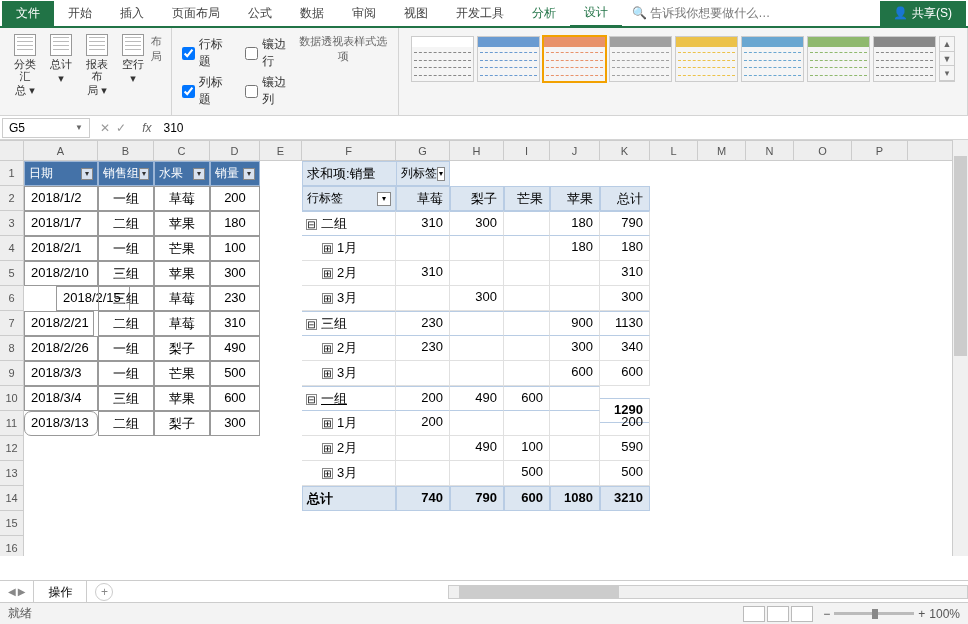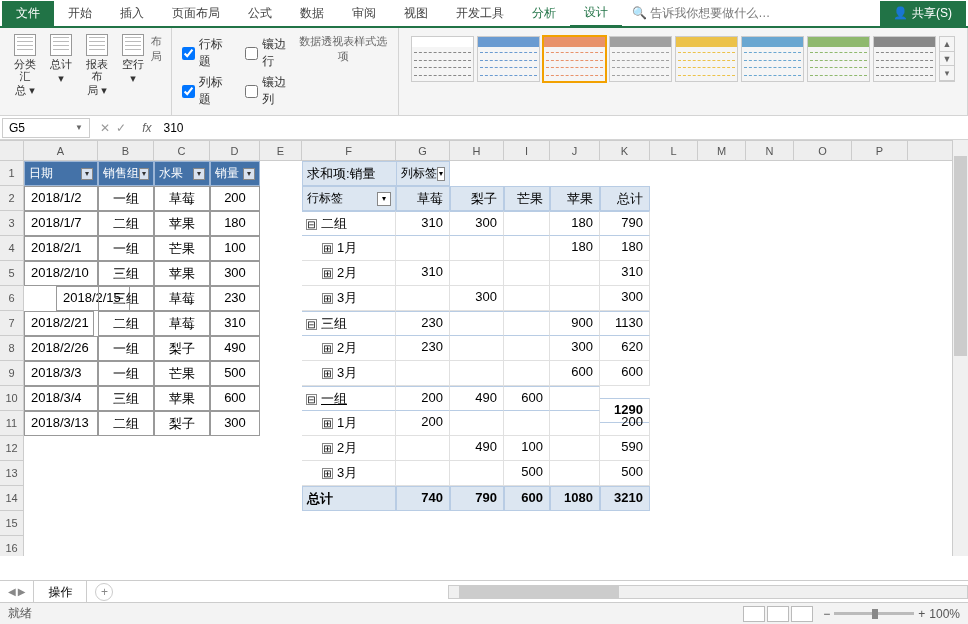--- a/index.html
+++ b/index.html
@@ -323,21 +323,21 @@
       <div class="cell db" style="left: 130px; top: 175px; width: 56px;">梨子</div>
       <div class="cell db" style="left: 186px; top: 175px; width: 50px;">490</div>
       <div class="cell dbt" style="left: 0px; top: 200px; width: 74px;">2018/3/3</div>
       <div class="cell db" style="left: 74px; top: 200px; width: 56px;">一组</div>
       <div class="cell db" style="left: 130px; top: 200px; width: 56px;">芒果</div>
       <div class="cell db" style="left: 186px; top: 200px; width: 50px;">500</div>
       <div class="cell dbt" style="left: 0px; top: 225px; width: 74px;">2018/3/4</div>
       <div class="cell db" style="left: 74px; top: 225px; width: 56px;">三组</div>
       <div class="cell db" style="left: 130px; top: 225px; width: 56px;">苹果</div>
       <div class="cell db" style="left: 186px; top: 225px; width: 50px;">600</div>
-      <div class="cell dbt" style="left: 0px; top: 250px; width: 74px;">2018/3/13</div>
+      <div class="cell dbt" style="left: 0px; top: 250px; width: 74px; border-radius: 7px;">2018/3/13</div>
       <div class="cell db" style="left: 74px; top: 250px; width: 56px;">二组</div>
       <div class="cell db" style="left: 130px; top: 250px; width: 56px;">梨子</div>
       <div class="cell db" style="left: 186px; top: 250px; width: 50px;">300</div>
       <div class="cell pv-hdr" style="left: 278px; top: 0px; width: 108px;">求和项:销量</div>
       <div class="cell pv-lbl" style="left: 372px; top: 0px; width: 54px;">
         <span>列标签</span>
         <span class="fbtn">▾</span>
       </div>
       <div class="cell pv-lbl" style="left: 278px; top: 25px; width: 94px;">
         <span>行标签</span>
@@ -376,21 +376,21 @@
       <div class="cell pv-num pv-row" style="left: 372px; top: 150px; width: 54px;">230</div>
       <div class="cell pv-num pv-row" style="left: 426px; top: 150px; width: 54px;"></div>
       <div class="cell pv-num pv-row" style="left: 480px; top: 150px; width: 46px;"></div>
       <div class="cell pv-num pv-row" style="left: 526px; top: 150px; width: 50px;">900</div>
       <div class="cell pv-num pv-row" style="left: 576px; top: 150px; width: 50px;">1130</div>
       <div class="cell  indent1" style="left: 278px; top: 175px; width: 94px;"><span class="exp">⊞</span>2月</div>
       <div class="cell pv-num " style="left: 372px; top: 175px; width: 54px;">230</div>
       <div class="cell pv-num " style="left: 426px; top: 175px; width: 54px;"></div>
       <div class="cell pv-num " style="left: 480px; top: 175px; width: 46px;"></div>
       <div class="cell pv-num " style="left: 526px; top: 175px; width: 50px;">300</div>
-      <div class="cell pv-num " style="left: 576px; top: 175px; width: 50px;">620</div>
+      <div class="cell pv-num " style="left: 576px; top: 175px; width: 50px;">340</div>
       <div class="cell  indent1" style="left: 278px; top: 200px; width: 94px;"><span class="exp">⊞</span>3月</div>
       <div class="cell pv-num " style="left: 372px; top: 200px; width: 54px;"></div>
       <div class="cell pv-num " style="left: 426px; top: 200px; width: 54px;"></div>
       <div class="cell pv-num " style="left: 480px; top: 200px; width: 46px;"></div>
       <div class="cell pv-num " style="left: 526px; top: 200px; width: 50px;">600</div>
       <div class="cell pv-num " style="left: 576px; top: 200px; width: 50px;">600</div>
       <div class="cell pv-row " style="left: 278px; top: 225px; width: 94px; text-decoration: underline;"><span class="exp">⊟</span>一组</div>
       <div class="cell pv-num pv-row" style="left: 372px; top: 225px; width: 54px;">200</div>
       <div class="cell pv-num pv-row" style="left: 426px; top: 225px; width: 54px;">490</div>
       <div class="cell pv-num pv-row" style="left: 480px; top: 225px; width: 46px;">600</div>

